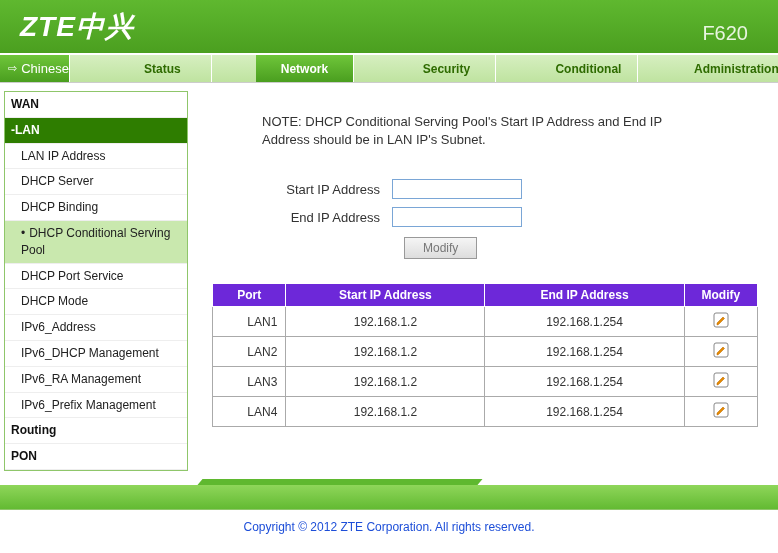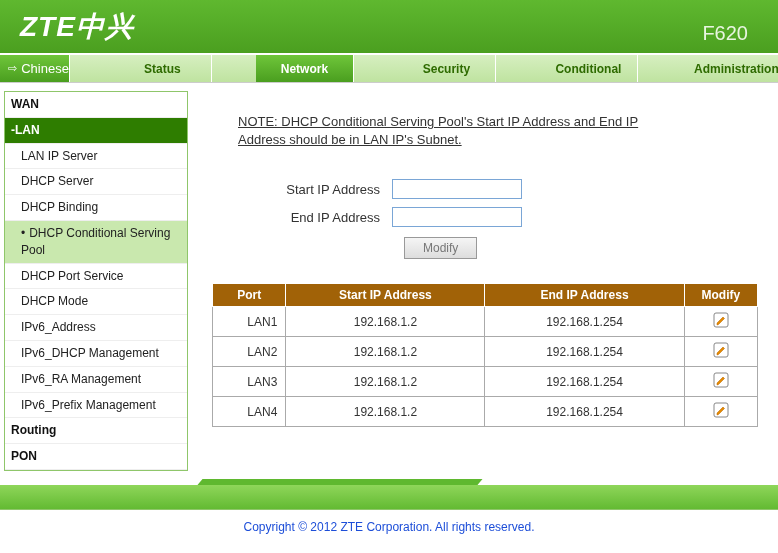--- a/index.html
+++ b/index.html
@@ -128,24 +128,23 @@
     content: "•";
     margin-right: 4px;
   }
   .content {
     flex: 1;
     padding: 30px 20px 10px 20px;
   }
   .note {
     font-size: 13px;
     color: #333;
-    margin: 0 0 30px 26px;
+    margin: 0 0 30px 50px;
     max-width: 440px;
     line-height: 1.4;
-    text-decoration: underline;
   }
   .form-row {
     display: flex;
     align-items: center;
     margin-bottom: 8px;
   }
   .form-label {
     width: 180px;
     text-align: right;
     padding-right: 12px;
@@ -168,21 +167,21 @@
     color: #777;
     padding: 3px 18px;
     font-size: 12px;
     cursor: pointer;
   }
   table.data {
     width: 100%;
     border-collapse: collapse;
   }
   table.data th {
-    background: #a16207;
+    background: #6d28d9;
     color: #fff;
     font-weight: bold;
     font-size: 12px;
     padding: 4px 6px;
     border: 1px solid #fff;
     text-align: center;
   }
   table.data td {
     border: 1px solid #aaa;
     padding: 5px 8px;
@@ -261,21 +260,21 @@
       <button class="logout-btn">Logout</button>
     </div>
   </div>
 </div>
 
 <div class="body-wrap">
   <div class="sidebar">
     <div class="sidebar-inner" id="sidebar-inner">
         <div class="side-item top">WAN</div>
         <div class="side-item section-active">-LAN</div>
-        <div class="side-item sub">LAN IP Server</div>
+        <div class="side-item sub">LAN IP Address</div>
         <div class="side-item sub">DHCP Server</div>
         <div class="side-item sub">DHCP Binding</div>
         <div class="side-item sub sub-active">DHCP Conditional Serving Pool</div>
         <div class="side-item sub">DHCP Port Service</div>
         <div class="side-item sub">DHCP Mode</div>
         <div class="side-item sub">IPv6_Address</div>
         <div class="side-item sub">IPv6_DHCP Management</div>
         <div class="side-item sub">IPv6_RA Management</div>
         <div class="side-item sub">IPv6_Prefix Management</div>
         <div class="side-item top">Routing</div>

